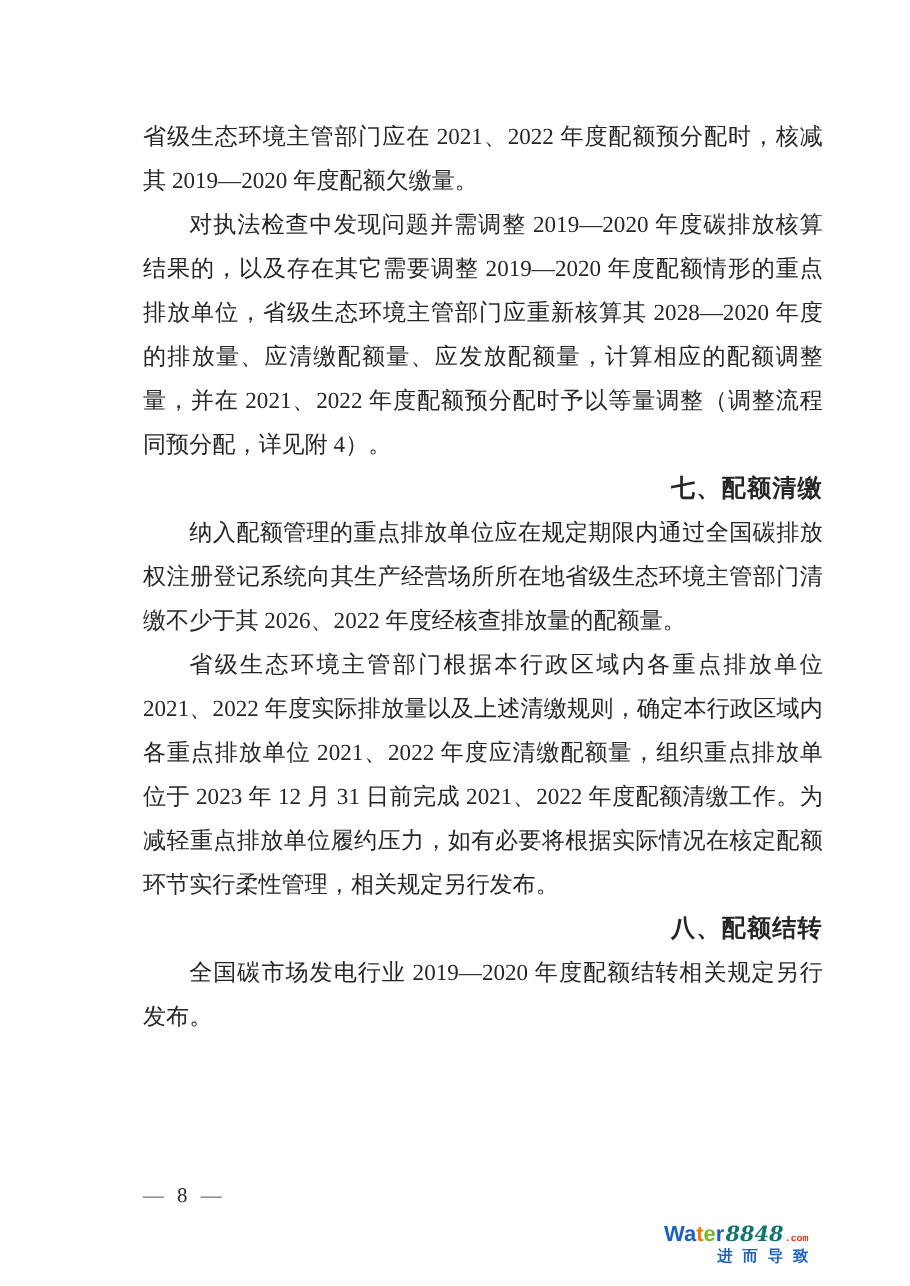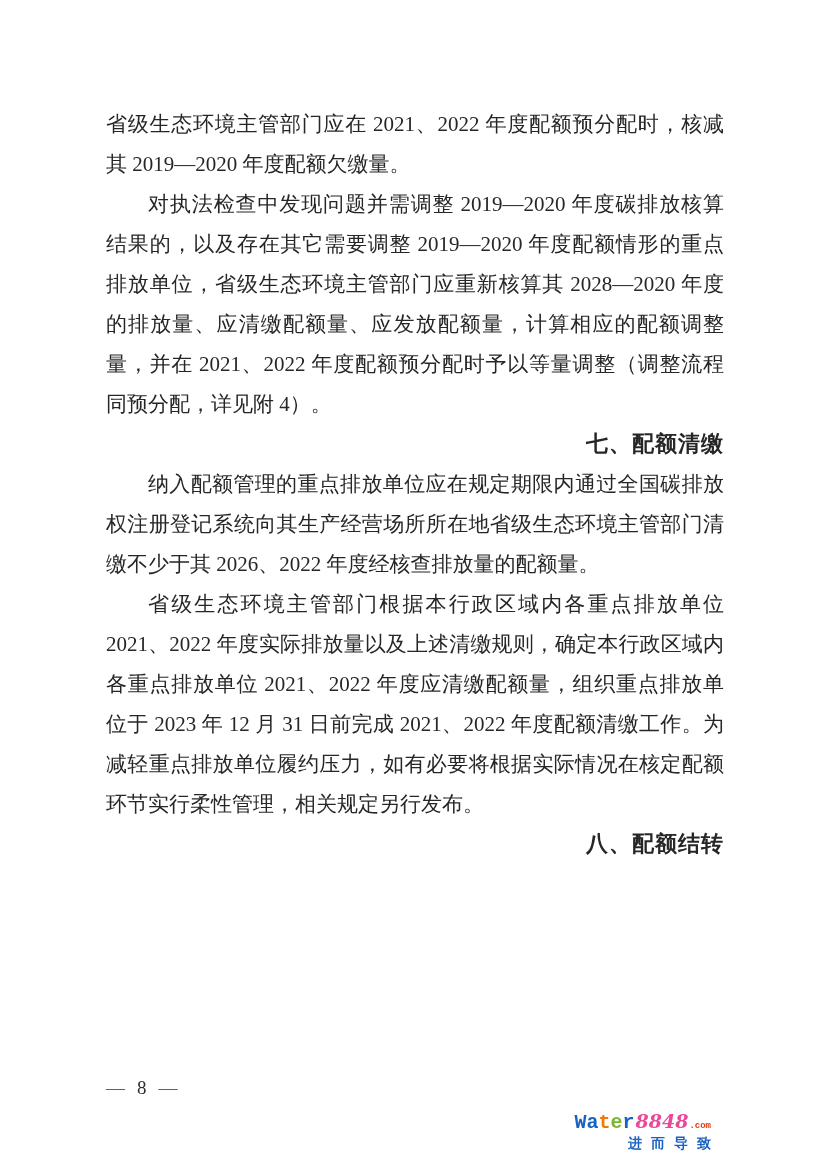--- a/index.html
+++ b/index.html
@@ -7,20 +7,21 @@
     padding: 0;
     background: #ffffff;
   }
   .page {
     position: relative;
     width: 726px;
     height: 1169px;
     background: #ffffff;
     overflow: hidden;
     font-family: "Liberation Serif", "DejaVu Serif", serif;
+    margin-left: 24px;
   }
   .doc-body {
     position: absolute;
     left: 106px;
     top: 104px;
     width: 618px;
     color: #262626;
     font-size: 21px;
     line-height: 40px;
     text-align: justify;
@@ -65,21 +66,21 @@
     line-height: 1;
     user-select: none;
   }
   .brand-row {
     display: flex;
     align-items: baseline;
     justify-content: flex-end;
     white-space: nowrap;
   }
   .brand-letters {
-    font-family: Liberation Mono, monospace;
+    font-family: Liberation Sans, sans-serif;
     font-weight: bold;
     font-size: 20px;
     letter-spacing: 0px;
   }
   .brand-number {
     font-family: "DejaVu Serif", serif;
     font-style: italic;
     font-weight: bold;
     font-size: 19px;
     margin-left: 1px;
@@ -105,28 +106,29 @@
 
 <div class="page">
 
   <div class="doc-body">
       <p class="paragraph">省级生态环境主管部门应在 2021、2022 年度配额预分配时，核减其 2019—2020 年度配额欠缴量。</p>
       <p class="paragraph indent">对执法检查中发现问题并需调整 2019—2020 年度碳排放核算结果的，以及存在其它需要调整 2019—2020 年度配额情形的重点排放单位，省级生态环境主管部门应重新核算其 2028—2020 年度的排放量、应清缴配额量、应发放配额量，计算相应的配额调整量，并在 2021、2022 年度配额预分配时予以等量调整（调整流程同预分配，详见附 4）。</p>
       <p class="heading indent">七、配额清缴</p>
       <p class="paragraph indent">纳入配额管理的重点排放单位应在规定期限内通过全国碳排放权注册登记系统向其生产经营场所所在地省级生态环境主管部门清缴不少于其 2026、2022 年度经核查排放量的配额量。</p>
       <p class="paragraph indent">省级生态环境主管部门根据本行政区域内各重点排放单位 2021、2022 年度实际排放量以及上述清缴规则，确定本行政区域内各重点排放单位 2021、2022 年度应清缴配额量，组织重点排放单位于 2023 年 12 月 31 日前完成 2021、2022 年度配额清缴工作。为减轻重点排放单位履约压力，如有必要将根据实际情况在核定配额环节实行柔性管理，相关规定另行发布。</p>
       <p class="heading indent">八、配额结转</p>
+      <p class="paragraph indent">全国碳市场发电行业 2019—2020 年度配额结转相关规定另行发布。</p>
     </div>
 
   <div class="footer">
     <span class="dash">—</span><span class="pagenum">8</span><span class="dash">—</span>
   </div>
 
   <div class="watermark">
     <div class="brand-row">
       <span class="brand-letters"><span style="color: rgb(27, 98, 192);">W</span><span style="color: rgb(27, 98, 192);">a</span><span style="color: rgb(245, 121, 0);">t</span><span style="color: rgb(118, 184, 42);">e</span><span style="color: rgb(27, 98, 192);">r</span></span>
-        <span class="brand-number" style="color: #ec4899;">8848</span>
+        <span class="brand-number" style="color: #0f766e;">8848</span>
         <span class="brand-tld" style="color: rgb(232, 56, 13); font-family: Liberation Mono, monospace;">.com</span>
     </div>
     <div class="brand-subtitle" style="color: rgb(27, 98, 192);">进而导致</div>
   </div>
 
 </div>
 
 </body></html>

